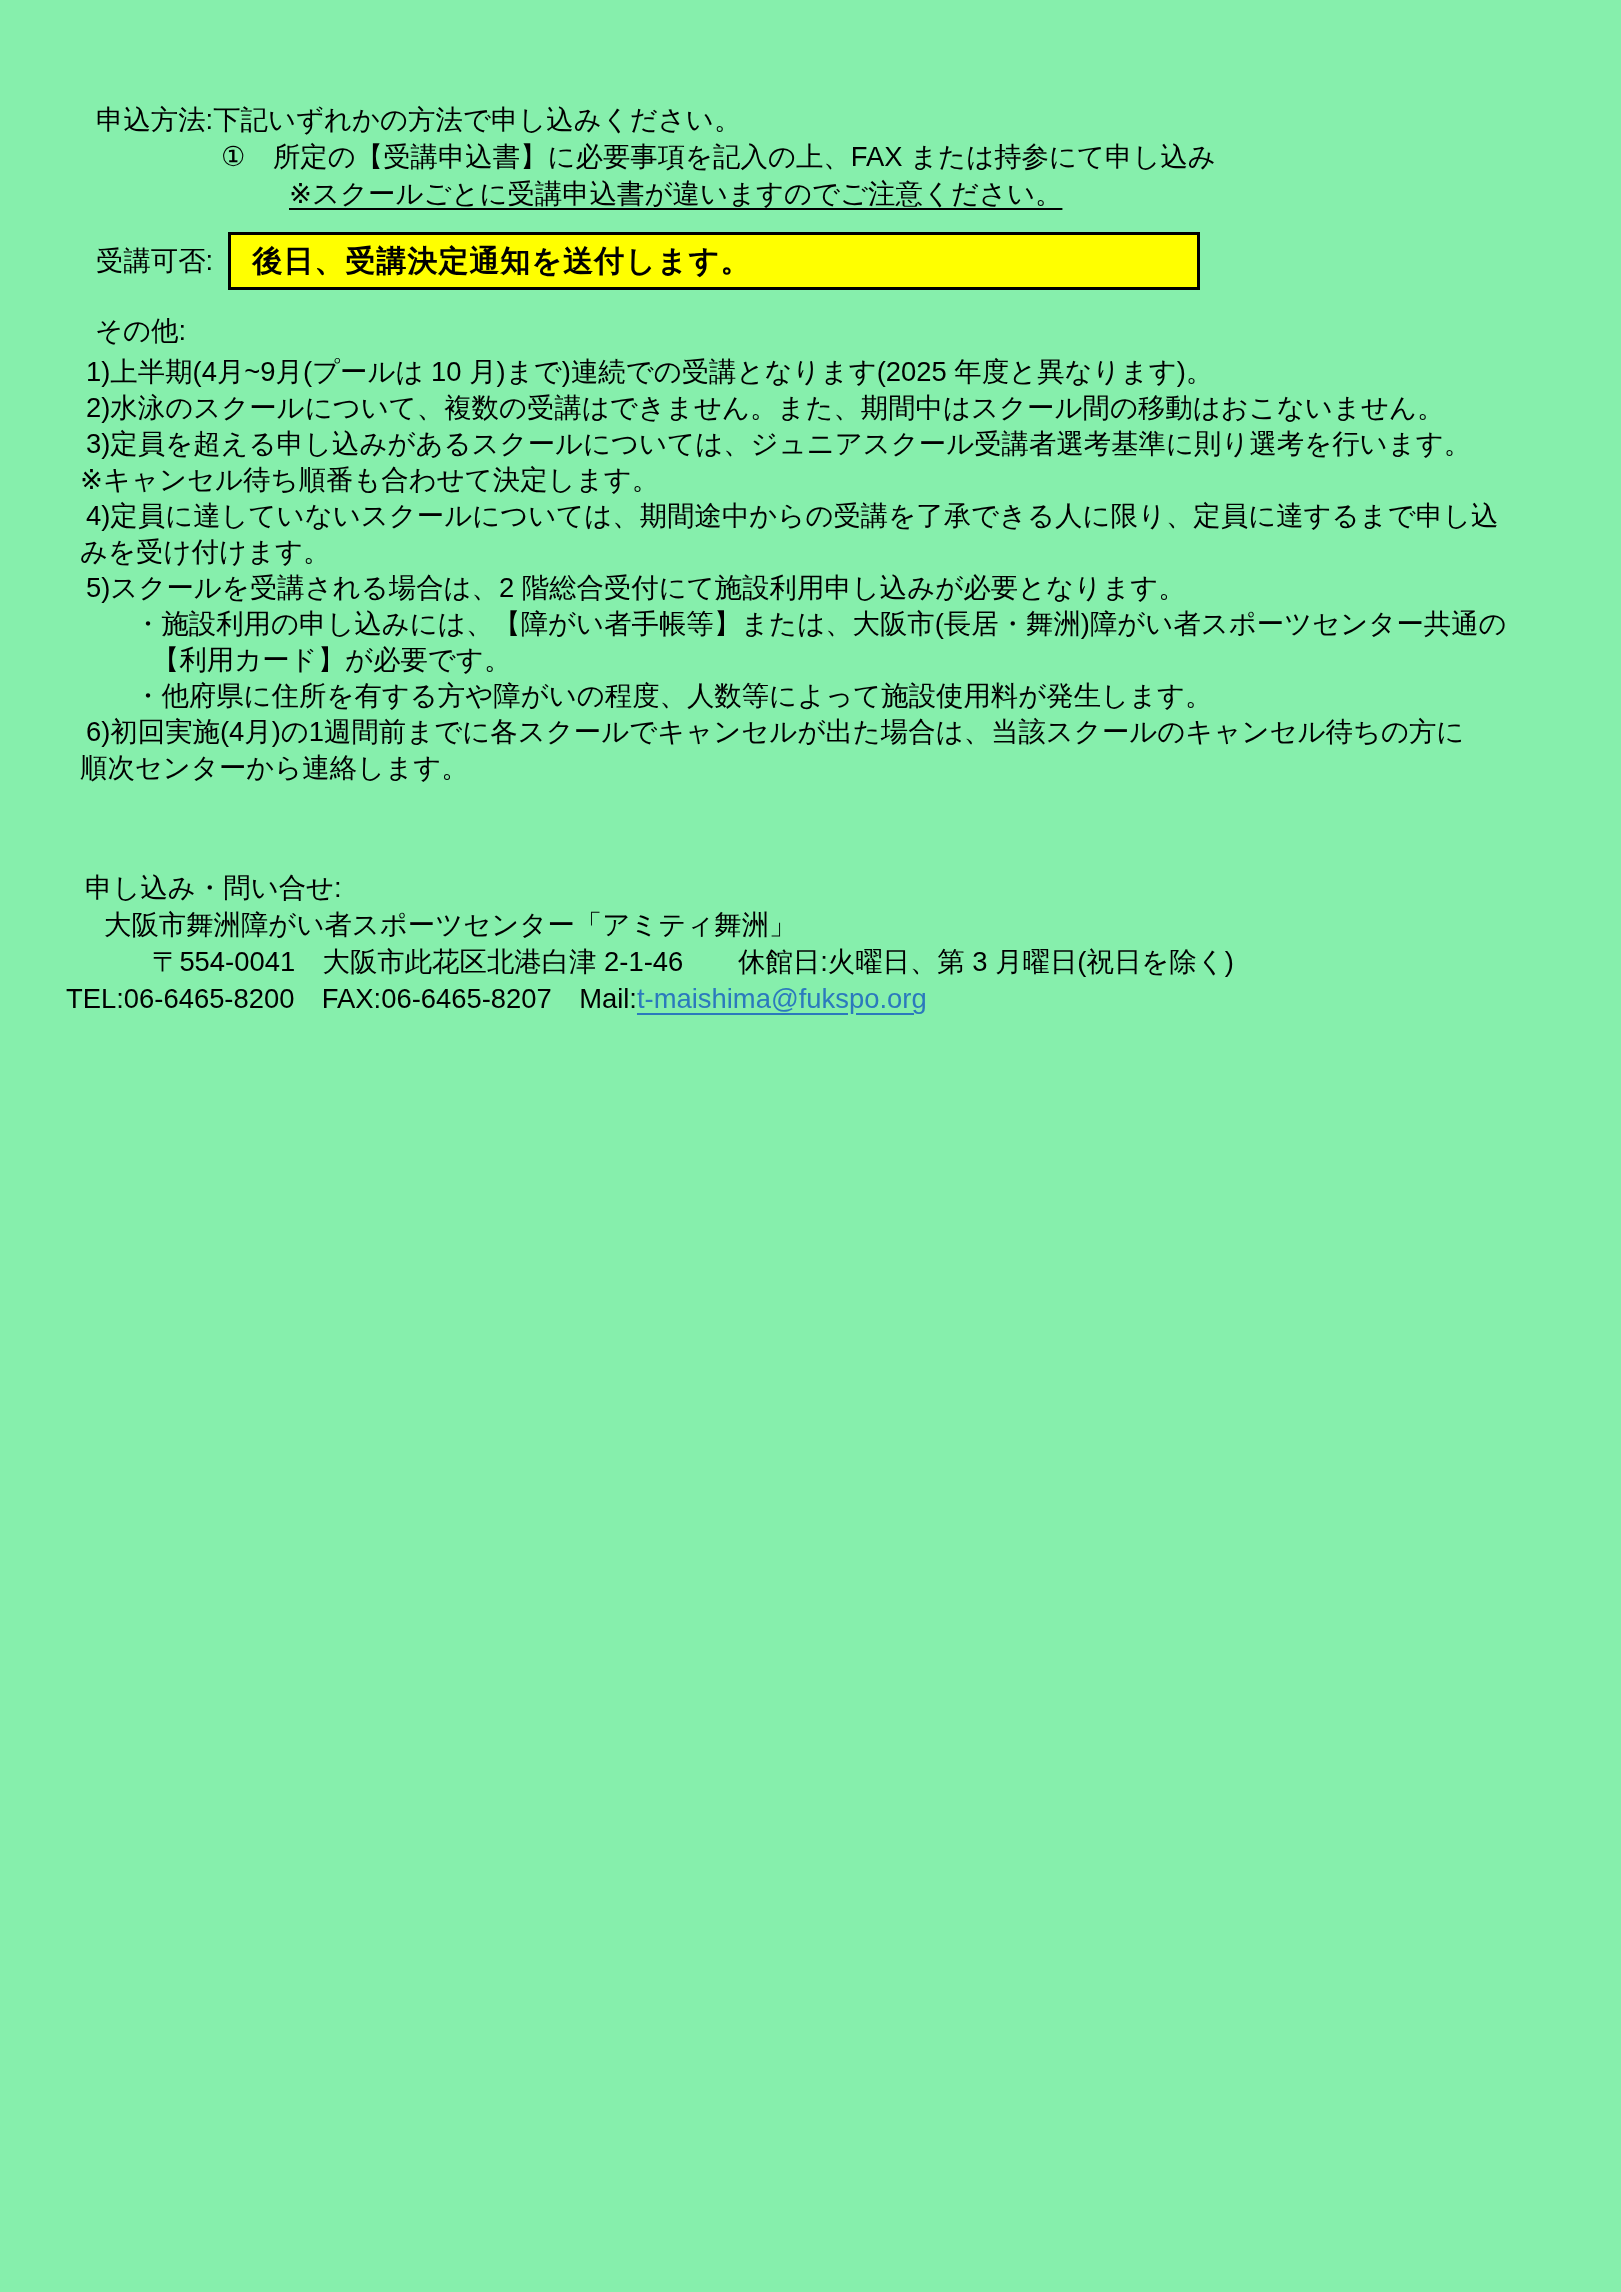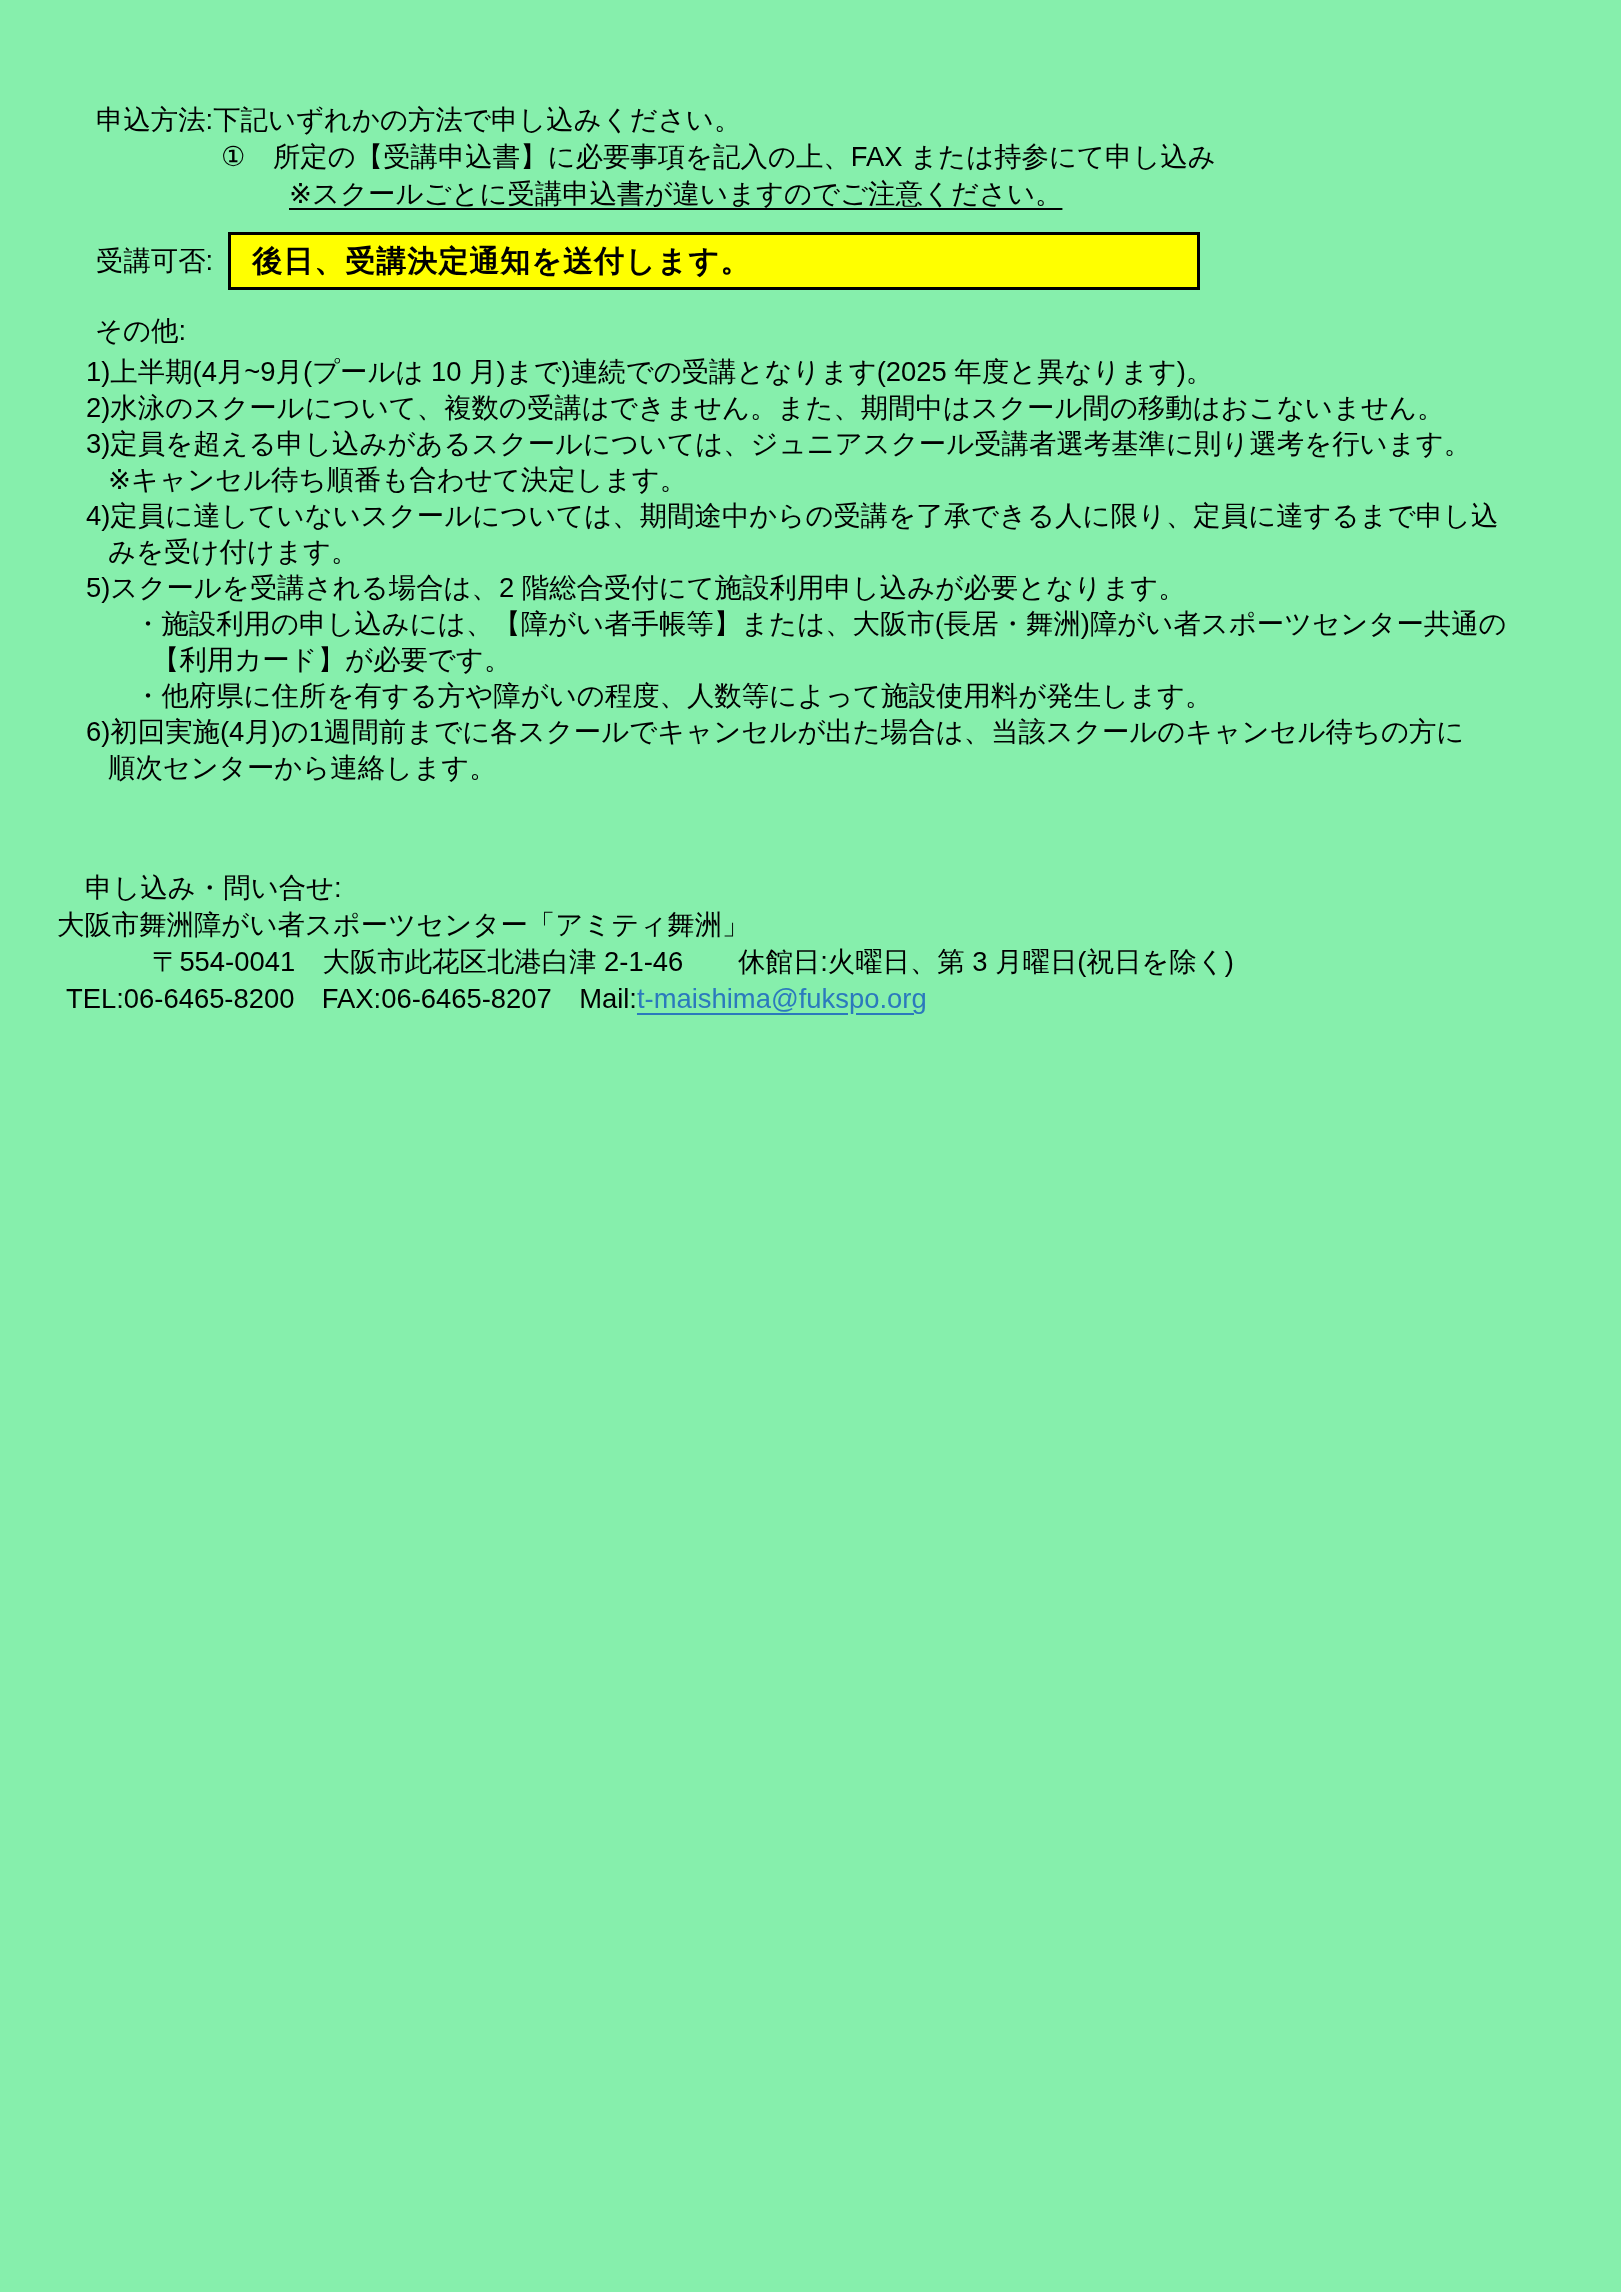--- a/index.html
+++ b/index.html
@@ -28,28 +28,28 @@
     position:absolute;left:228px;top:232px;width:972px;height:58px;
     box-sizing:border-box;border:3.9px solid #000000;background:var(--hl,#ffff00);
     display:flex;align-items:center;padding-left:21.6px;
     font-weight:700;font-size:30px;letter-spacing:1px;white-space:nowrap;
   }
 
   
   #others-heading{position:absolute;left:95px;top:316px;line-height:29px;white-space:nowrap;}
   #others-list{top:354px;line-height:36px;}
   #others-list .ind0{padding-left:86px;}
-  #others-list .ind1{padding-left:108px;}
+  #others-list .ind1{padding-left:80px;}
   #others-list .ind2{padding-left:134px;}
   #others-list .ind3{padding-left:152px;}
 
   
   #contact{top:869px;line-height:37px;}
   #contact .c1{padding-left:85px;}
-  #contact .c2{padding-left:57px;}
+  #contact .c2{padding-left:104px;}
   #contact .c3{padding-left:152px;}
   #contact .c4{padding-left:66px;}
   #email-link{
     color:var(--link,#2b79bd);
     text-decoration:underline;text-underline-offset:4.9px;
     cursor:pointer;
   }
 </style>
 </head>
 <body>

